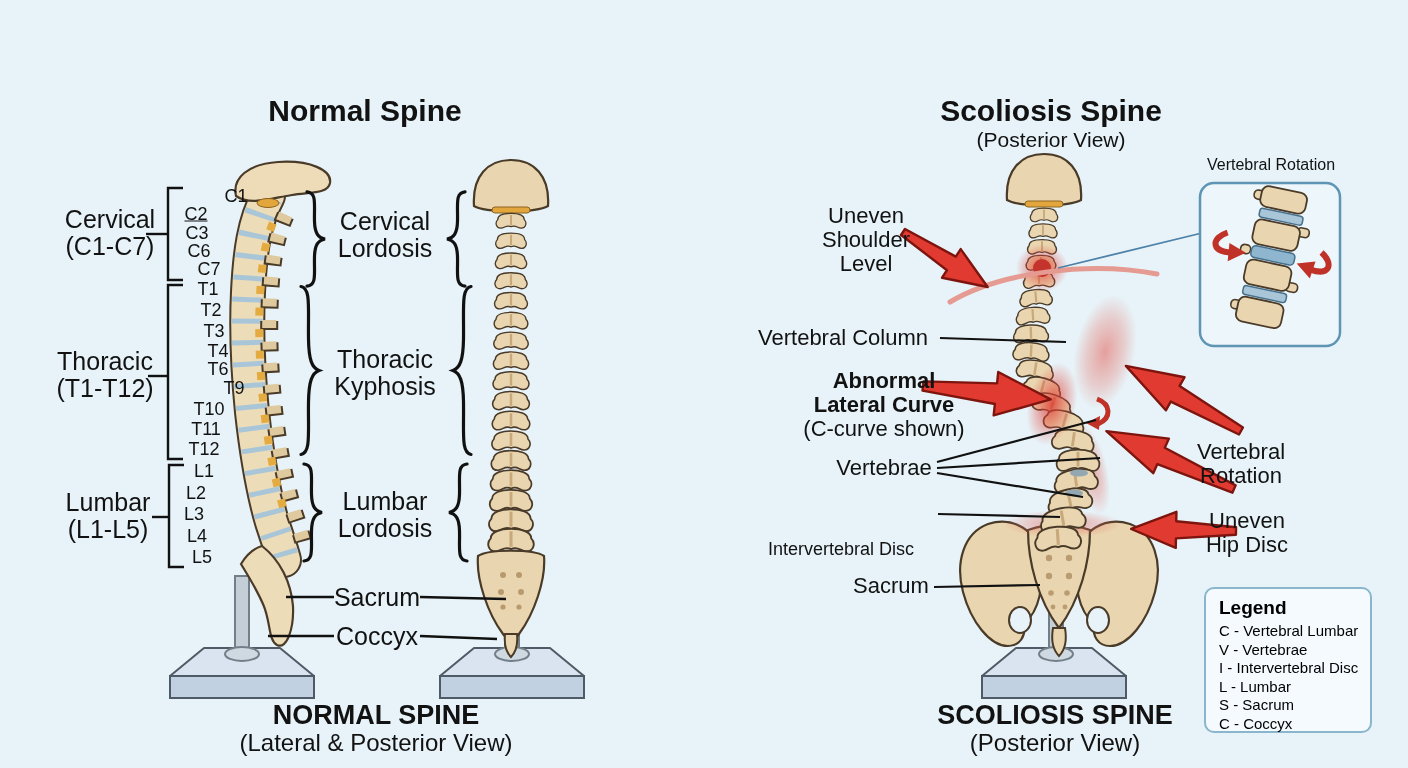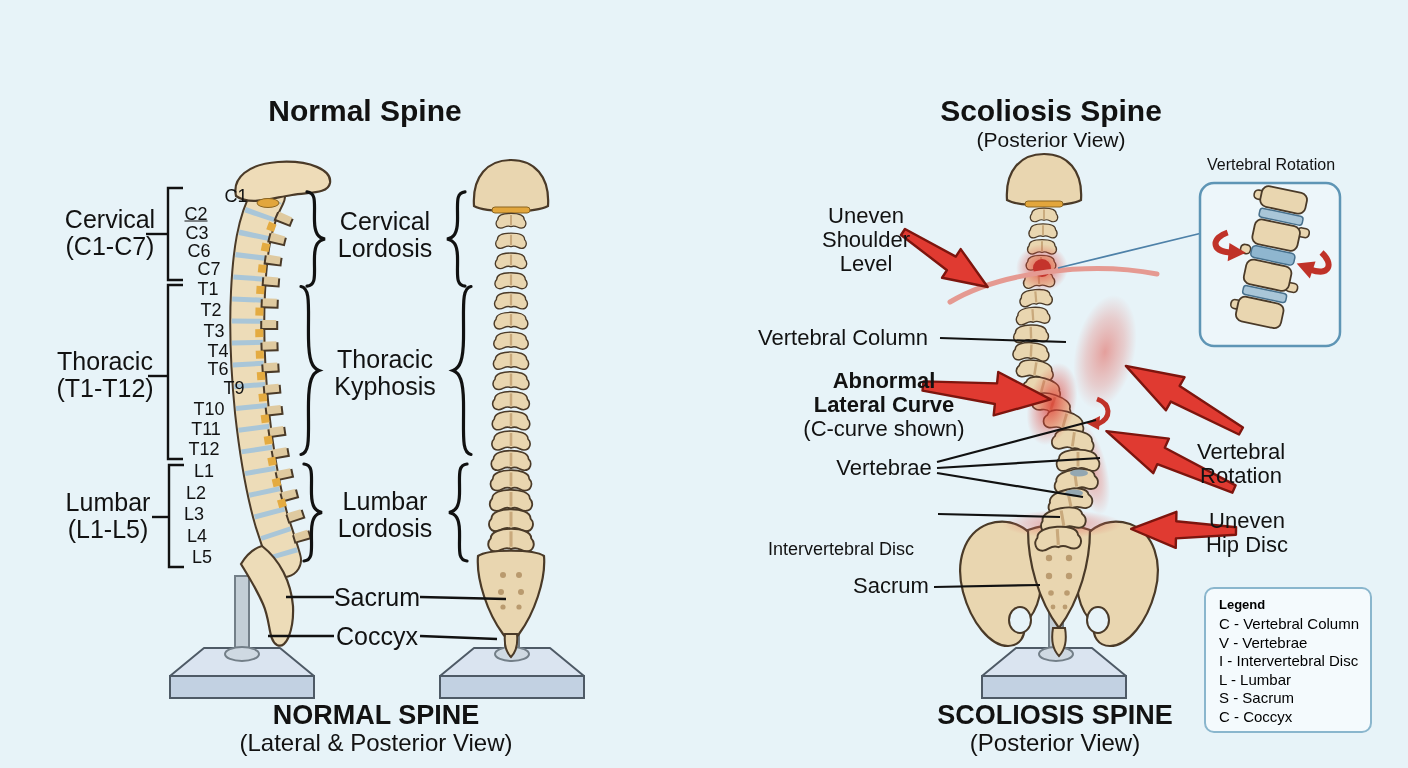--- a/index.html
+++ b/index.html
@@ -6,21 +6,21 @@
   body{font-family:"Liberation Sans","DejaVu Sans",sans-serif;background:#cfe3ea;}
   .stage{position:relative;width:1408px;height:768px;background:#e7f3f8;overflow:hidden;}
   .art{position:absolute;left:0;top:0;}
   .lbl{position:absolute;transform:translate(-50%,-50%);text-align:center;color:#121212;white-space:nowrap;line-height:1.08;}
   .b{font-weight:bold;}
   .title{position:absolute;left:34px;top:26px;font-size:34px;font-weight:bold;letter-spacing:.2px;white-space:nowrap;}
   .title .hl{color:#1b6ba6;}
   .title .rest{color:#0e0e0e;}
   .legendbox{position:absolute;left:1204px;top:587px;width:168px;height:146px;box-sizing:border-box;
     background:#f4fafd;border:2px solid #8ab6cd;border-radius:10px;padding:8px 0 0 13px;text-align:left;}
-  .legendbox .lt{font-size:13px;font-weight:bold;margin-bottom:3px;}
+  .legendbox .lt{font-size:19px;font-weight:bold;margin-bottom:3px;}
   .legendbox .li{font-size:15px;line-height:18.5px;white-space:nowrap;}
   .vnum{position:absolute;transform:translate(-50%,-50%);font-size:18px;color:#121212;}
 </style>
 </head>
 <body>
 
 <div class="stage">
 
 <svg class="art" width="1408" height="768" viewBox="0 0 1408 768">
   <defs>
@@ -312,21 +312,21 @@
 <div class="lbl" style="left:1247px;top:533px;font-size:22px;">
   <div>Uneven</div>
   <div>Hip Disc</div>
 </div>
 
 <div class="lbl b" style="left:1055px;top:716px;font-size:27px;">SCOLIOSIS SPINE</div>
 <div class="lbl" style="left:1055px;top:743px;font-size:24px;">(Posterior View)</div>
 
 <div class="legendbox">
   <div class="lt">Legend</div>
-  <div class="li">C - Vertebral Column</div>
+  <div class="li">C - Vertebral Lumbar</div>
   <div class="li">V - Vertebrae</div>
   <div class="li">I - Intervertebral Disc</div>
   <div class="li">L - Lumbar</div>
   <div class="li">S - Sacrum</div>
   <div class="li">C - Coccyx</div>
 </div>
 
 </div>
 
 </body></html>

